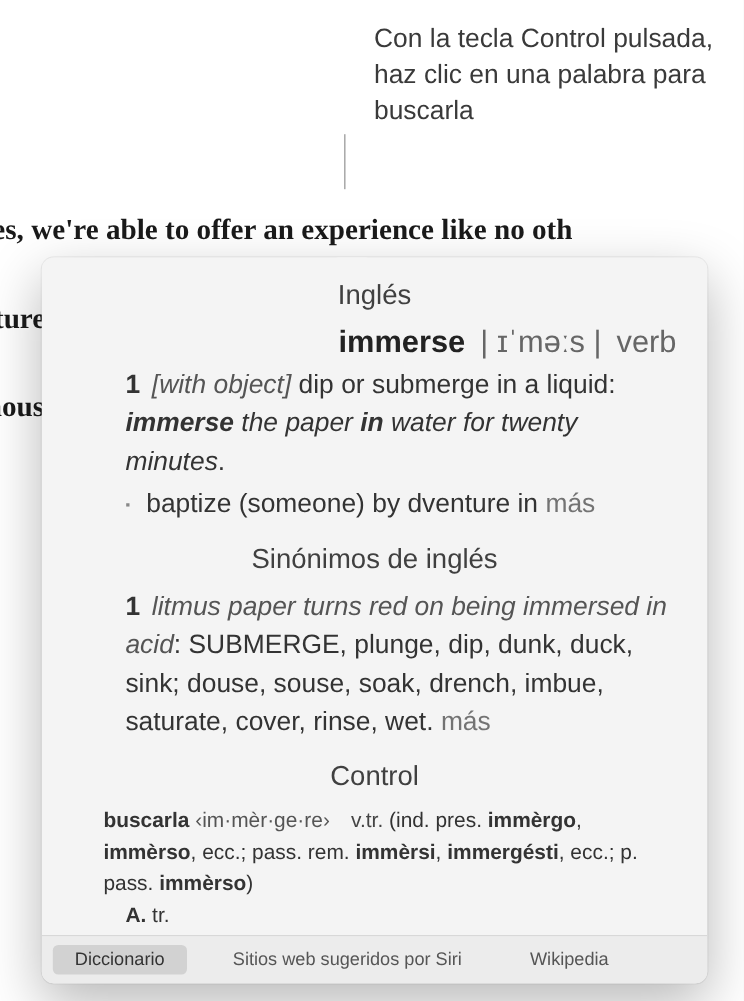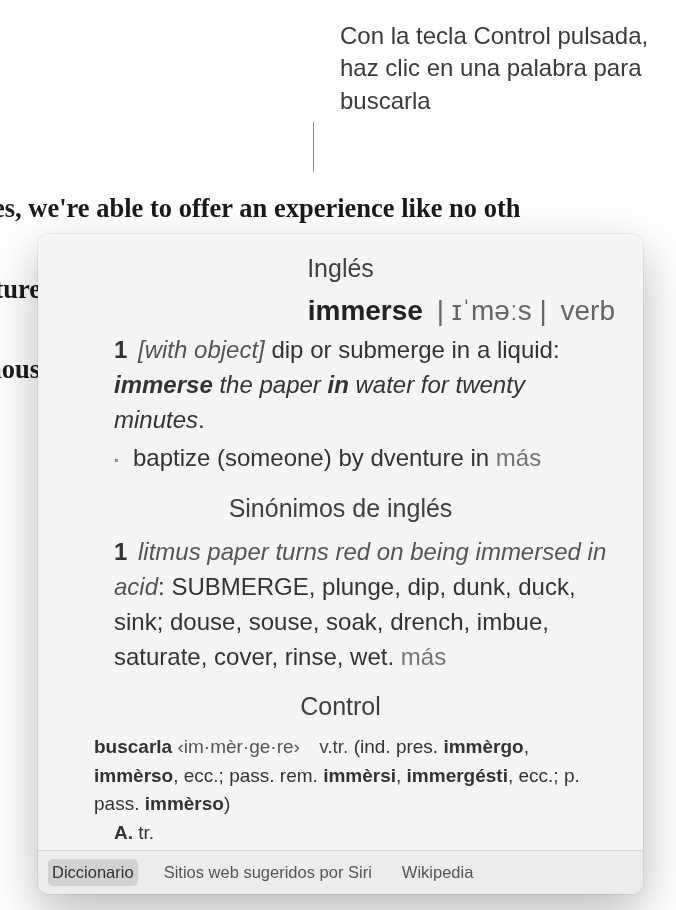--- a/index.html
+++ b/index.html
@@ -145,21 +145,21 @@
       background: #ececec;
       border-top: 1px solid #d8d8d8;
       display: flex;
       align-items: center;
       padding: 0 10px;
       gap: 22px;
     }
     .footer-btn {
       font-size: 16.5px;
       color: #555;
-      padding: 4px 4px;
+      padding: 4px 20px;
       border-radius: 5px;
       cursor: pointer;
     }
     .footer-btn.active {
       background: #d2d2d2;
       color: #333;
     }
   </style>
 </head>
 <body>

